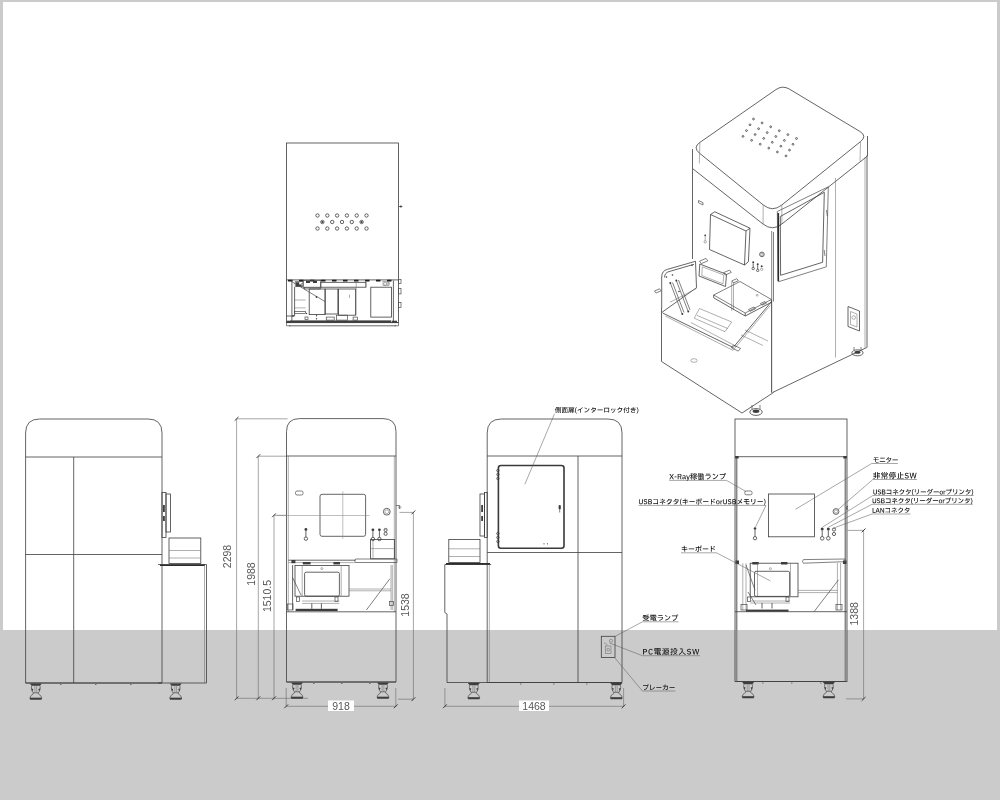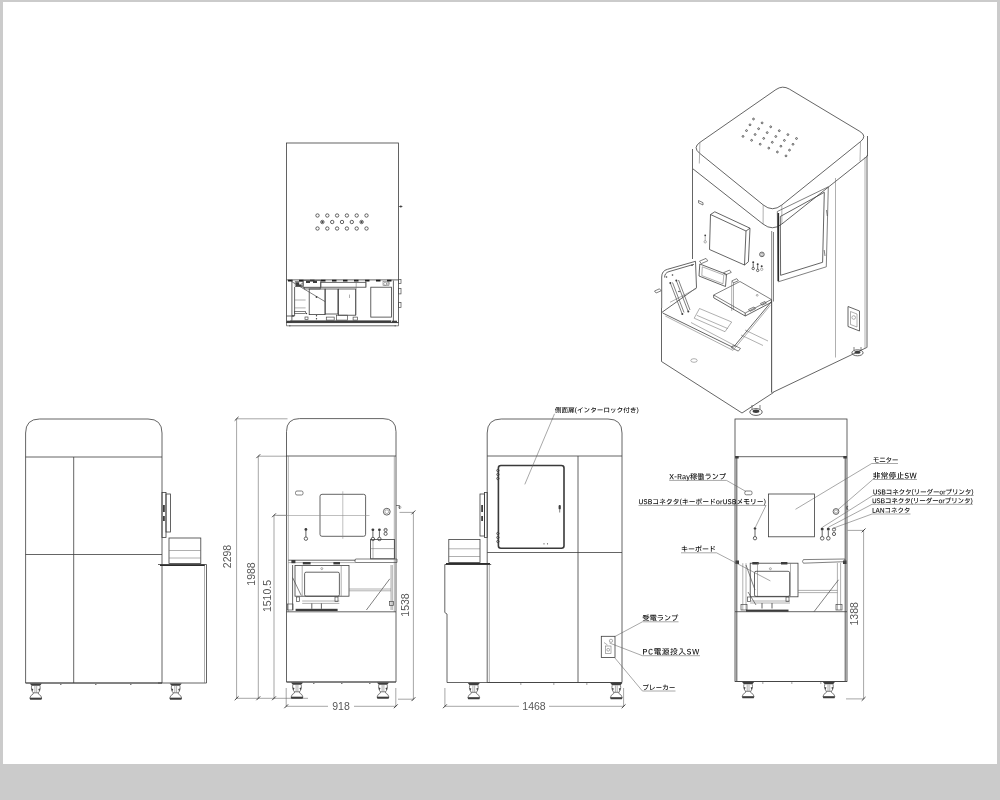--- a/index.html
+++ b/index.html
@@ -1,14 +1,14 @@
 <!DOCTYPE html>
 <html><head><meta charset="utf-8"><style>
 html,body{margin:0;padding:0;background:#cbcbcb;width:1000px;height:800px;overflow:hidden}
-#canvas{position:absolute;left:3px;top:2px;width:994px;height:762px;background:#ffffff}
+#canvas{position:absolute;left:3px;top:2px;width:994px;height:628px;background:#ffffff}
 svg{display:block}
 line,path,rect,circle,ellipse{stroke:#3d3d3d;stroke-width:0.8;fill:none}
 .thin{stroke:#6e6e6e;stroke-width:0.55}
 .med{stroke:#4a4a4a;stroke-width:0.7}
 .fd{fill:#3d3d3d;stroke:none}
 .fdline{stroke:#2c2c2c;stroke-width:1.6}
 .dl{stroke:#6a6a6a;stroke-width:0.6}
 .tk{stroke:#2e2e2e;stroke-width:0.9}
 .cl{stroke:#8a8a8a;stroke-width:0.55}
 .ld{stroke:#5f5f5f;stroke-width:0.55}

